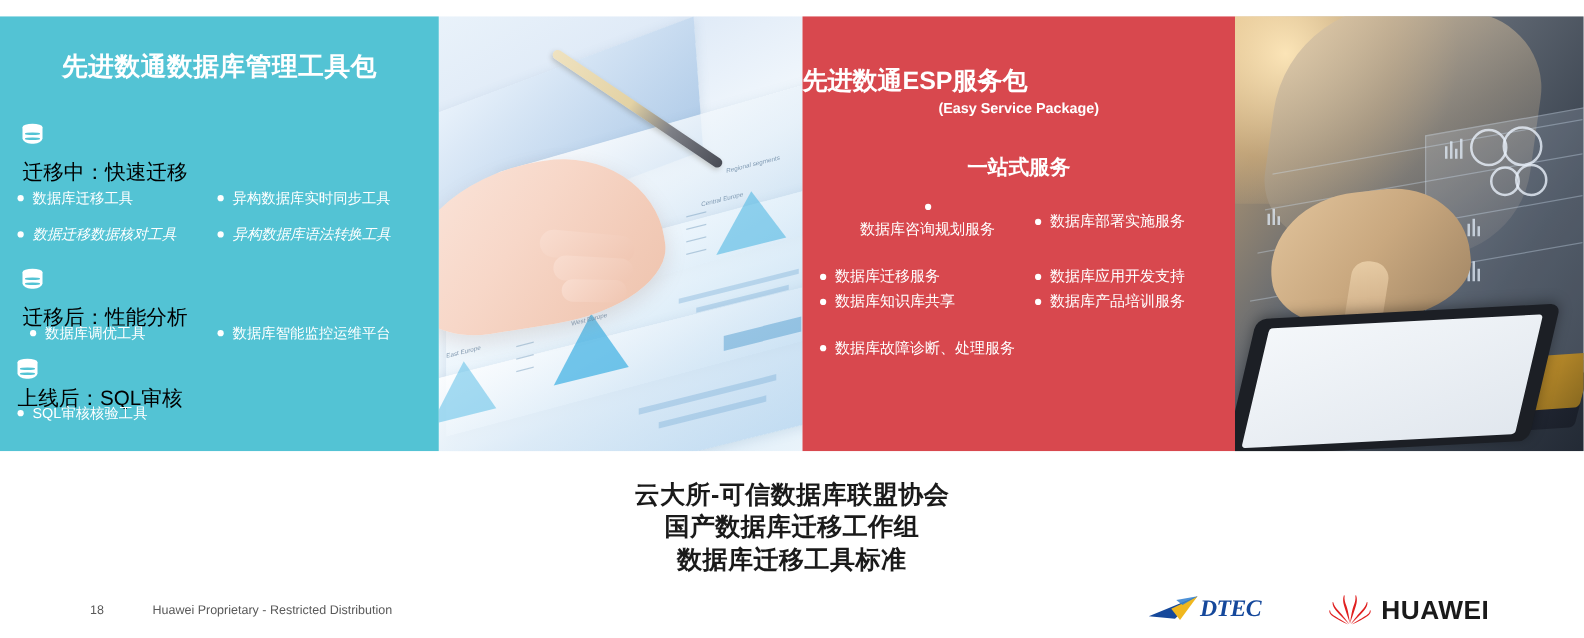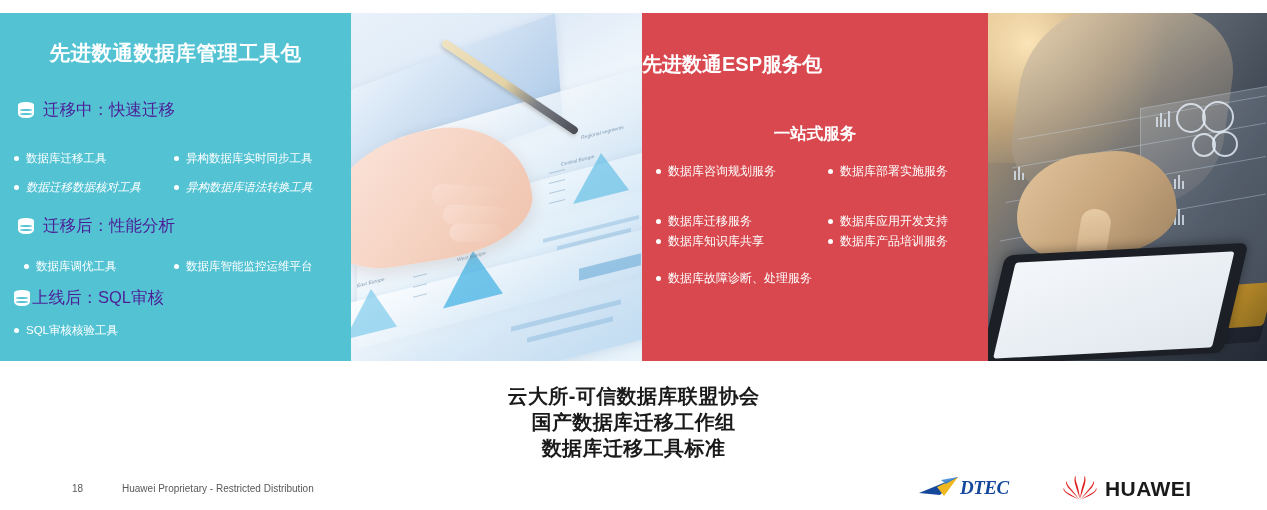--- a/index.html
+++ b/index.html
@@ -242,24 +242,25 @@
     text-align: center;
     font-size: 16.5px;
     font-weight: bold;
     color: #ffffff;
   }
 
   
   .section-head {
     position: absolute;
     display: flex;
-    align-items: flex-end;
+    align-items: flex-start;
     gap: 9px;
     font-size: 16.5px;
-    color: #4c1d95;
+    color: #000000;
+    flex-direction: column;
   }
   .db-icon {
     display: inline-block;
     width: 16px;
     height: 19px;
     position: relative;
     flex: 0 0 auto;
   }
   .db-icon .db-top {
     position: absolute;
@@ -526,24 +527,25 @@
     <div class="bullet-row" style="left:14px; top:310px;">
       <span class="bullet-item">
         <i class="dot"></i>
         <span class="bl-text">SQL审核核验工具</span>
       </span>
     </div>
   </div>
 
   <div class="panel-red">
     <div class="panel-title-red">先进数通ESP服务包</div>
+    <div class="panel-subtitle-red">(Easy Service Package)</div>
     <div class="panel-tagline-red">一站式服务</div>
 
     <div class="bullet-row" style="left:14px; top:150px;">
-      <span class="bullet-item" style="width:172px;">
+      <span class="bullet-item" style="width:172px;flex-direction:column;">
         <i class="dot"></i>
         <span class="bl-text-red">数据库咨询规划服务</span>
       </span>
       <span class="bullet-item">
         <i class="dot"></i>
         <span class="bl-text-red">数据库部署实施服务</span>
       </span>
     </div>
 
     <div class="bullet-row" style="left:14px; top:184px;margin-top:16px;">

